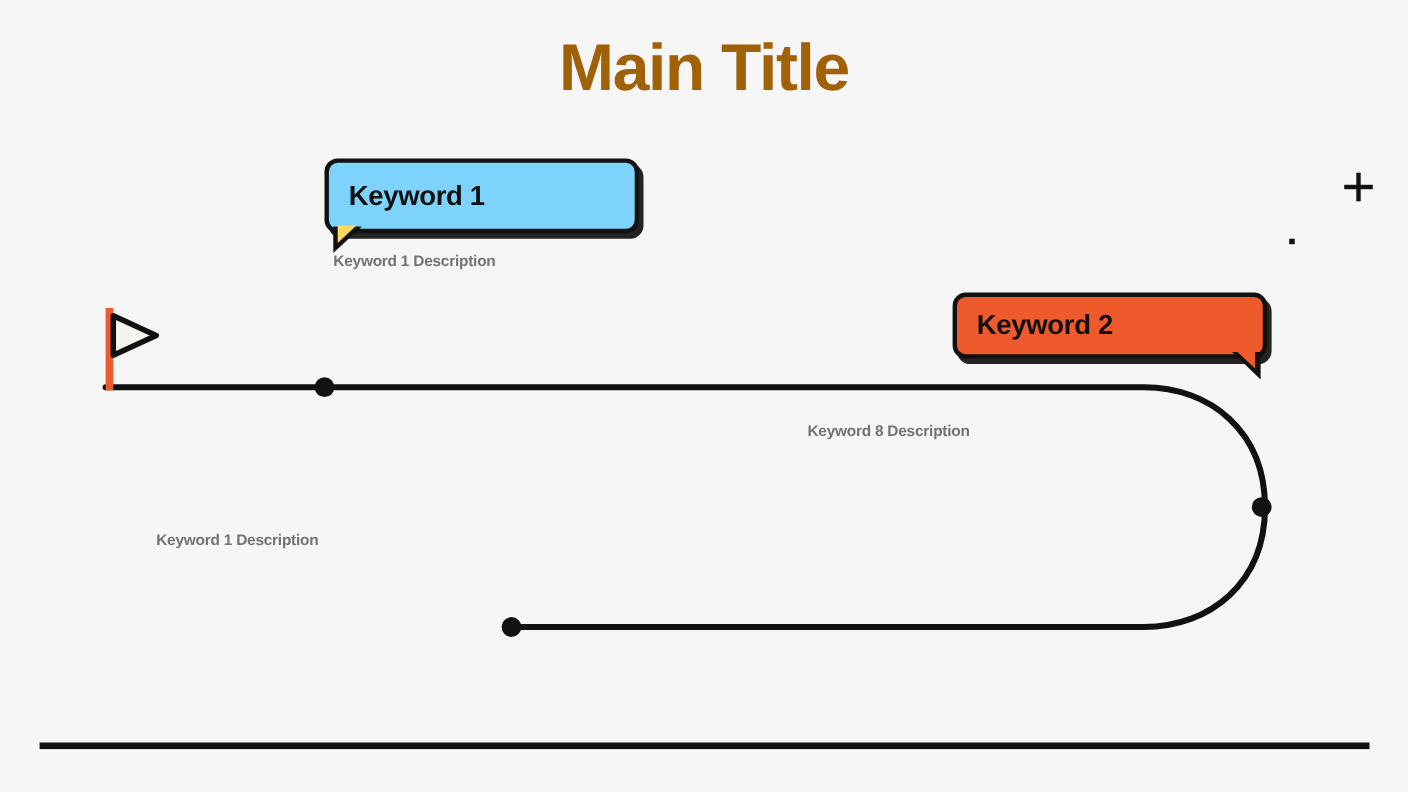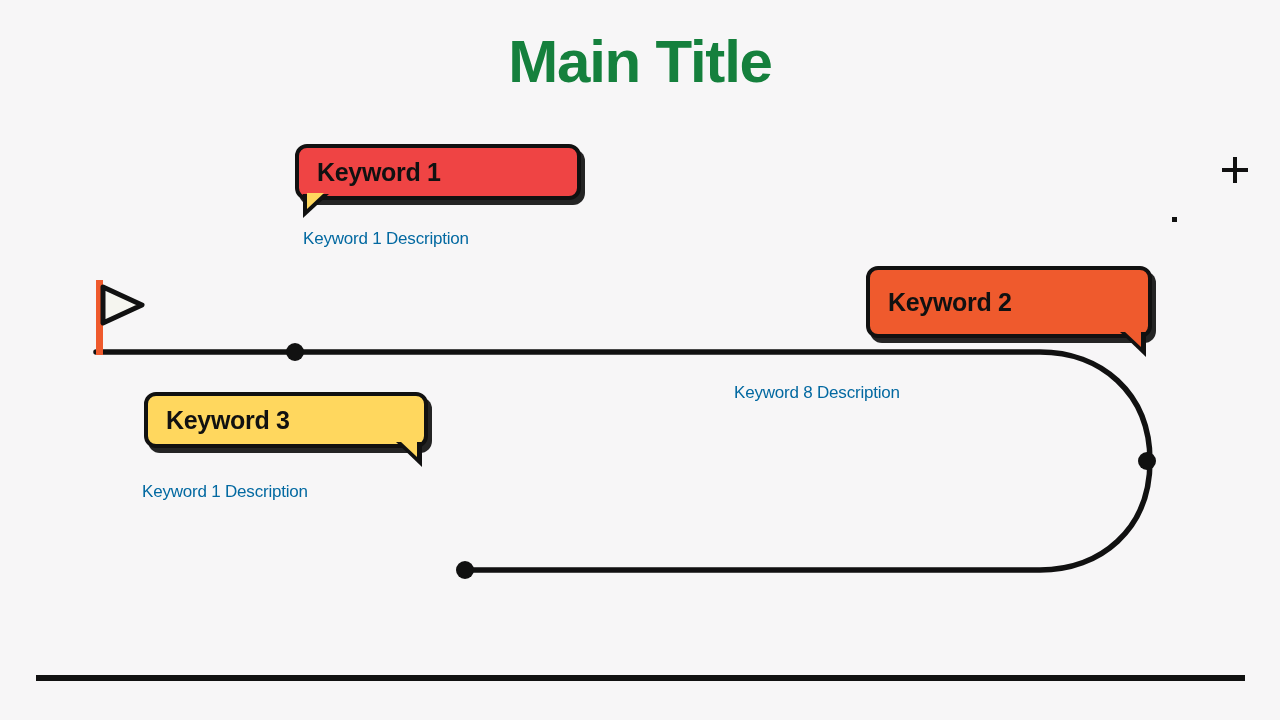--- a/index.html
+++ b/index.html
@@ -26,21 +26,21 @@
   .page-title {
     position: absolute;
     left: 0;
     top: 27px;
     width: 1280px;
     text-align: center;
     font-family: "Liberation Sans", sans-serif;
     font-size: 60px;
     font-weight: bold;
     letter-spacing: -1.2px;
-    color: #15803d;
+    color: #a16207;
     line-height: 1.15;
     white-space: nowrap;
   }
 
   
   .flow-svg {
     position: absolute;
     left: 0;
     top: 0;
     width: 1280px;
@@ -66,22 +66,22 @@
   .bubble .bubble-label {
     display: block;
     white-space: nowrap;
   }
 
   
   #bubble-1 {
     left: 295px;
     top: 144px;
     width: 286px;
-    height: 56px;
-    background: #ef4444;
+    height: 68px;
+    background: #7dd3fc;
   }
   #bubble-1 .tail-outer {
     position: absolute;
     left: 4px;
     bottom: -22px;
     width: 0;
     height: 0;
     border-top: 24px solid #111111;
     border-right: 26px solid transparent;
   }
@@ -93,21 +93,21 @@
     height: 0;
     border-top: 16px solid #ffd75e;
     border-right: 17px solid transparent;
   }
 
   
   #bubble-2 {
     left: 866px;
     top: 266px;
     width: 286px;
-    height: 72px;
+    height: 60px;
     background: #ef5a2d;
   }
   #bubble-2 .tail-outer {
     position: absolute;
     right: 2px;
     bottom: -23px;
     width: 0;
     height: 0;
     border-top: 25px solid #111111;
     border-left: 26px solid transparent;
@@ -146,23 +146,23 @@
     width: 0;
     height: 0;
     border-top: 16px solid #ffd75e;
     border-left: 17px solid transparent;
   }
 
   
   .desc {
     position: absolute;
     font-family: "Liberation Sans", sans-serif;
-    font-size: 17px;
-    font-weight: normal;
-    color: #0369a1;
+    font-size: 14px;
+    font-weight: bold;
+    color: #737373;
     letter-spacing: -0.2px;
     white-space: nowrap;
   }
   #desc-1 { left: 303px; top: 229px; }
   #desc-2 { left: 734px; top: 383px; }
   #desc-3 { left: 142px; top: 482px; }
 
   
   .plus-icon {
     position: absolute;
@@ -236,25 +236,20 @@
   <div class="desc" id="desc-1">Keyword 1 Description</div>
 
   <div class="bubble" id="bubble-2">
     <span class="bubble-label">Keyword 2</span>
     <span class="tail-outer"></span>
     <span class="tail-inner"></span>
   </div>
 
   <div class="desc" id="desc-2">Keyword 8 Description</div>
 
-  <div class="bubble" id="bubble-3">
-    <span class="bubble-label">Keyword 3</span>
-    <span class="tail-outer"></span>
-    <span class="tail-inner"></span>
-  </div>
 
   <div class="desc" id="desc-3">Keyword 1 Description</div>
 
   <div class="plus-icon"></div>
 
   <div class="mini-dot"></div>
 
   <div class="bottom-rule"></div>
 
 </div>

